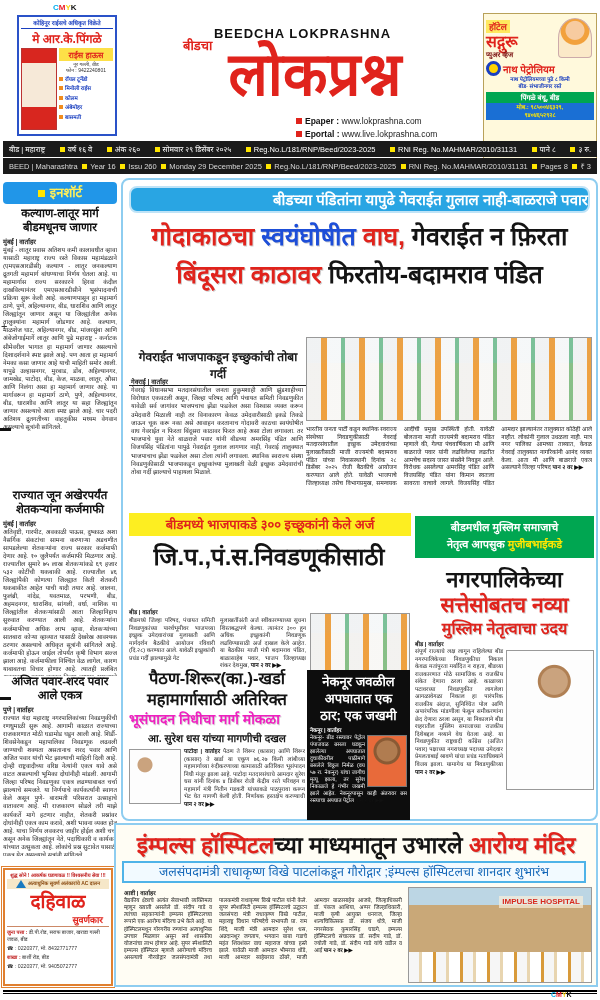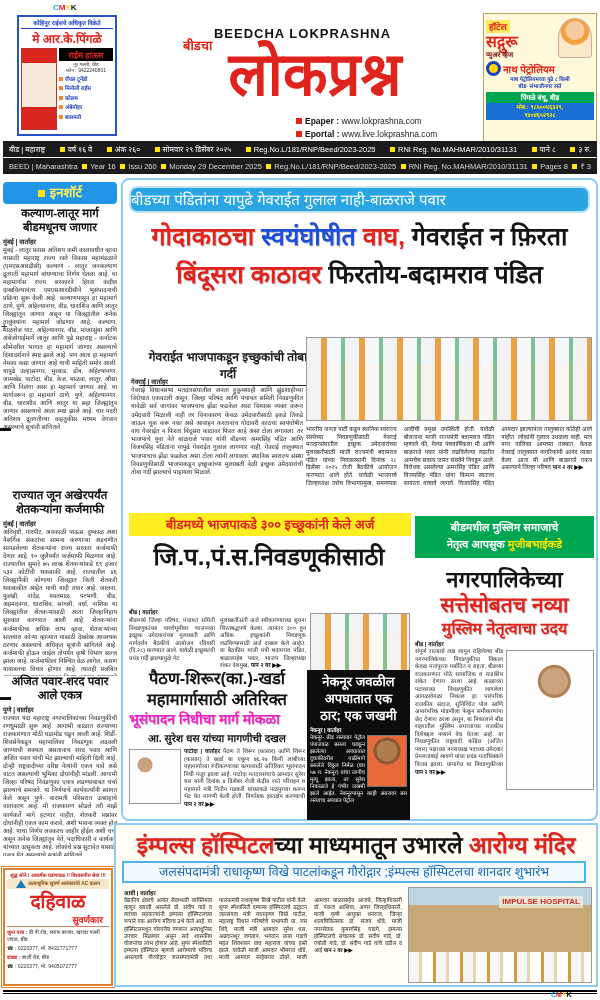--- a/index.html
+++ b/index.html
@@ -19,21 +19,21 @@
   #cmyk-bottom{left:551px;top:991px;font-size:7px;font-weight:bold;}
   .cmy-c{color:#00aeef}.cmy-m{color:#ec1c24}.cmy-y{color:#f7d117}.cmy-k{color:#111}
 
   
   #left-ad{left:17px;top:15px;width:100px;height:121px;border:2px solid #2a52c8;padding:2px;background:#fff;}
   #left-ad .hd{font-size:6px;font-weight:bold;color:#1a3fbf;text-align:center;border-bottom:1px solid #1a3fbf;padding-bottom:1px;}
   #left-ad .nm{font-size:12px;font-weight:bold;color:#e0231c;text-align:center;margin:1px 0;}
   #left-ad .row{display:flex;gap:2px;}
   #left-ad .bag{width:36px;height:82px;border:1px solid #b33;
      background:linear-gradient(180deg,#d8261f 0 18%,#f6e9d8 18% 72%,#d8261f 72%);}
-  #left-ad .shop{font-size:8px;font-weight:bold;color:#e0231c;background:#000000;text-align:center;padding:1px;}
+  #left-ad .shop{font-size:8px;font-weight:bold;color:#e0231c;background:#fde047;text-align:center;padding:1px;}
   #left-ad .sm{font-size:5px;color:#333;text-align:center;}
   #left-ad .it{font-size:5.5px;font-weight:bold;color:#1a3fbf;margin-top:1.5px;}
   #left-ad .it::before{content:"";display:inline-block;width:4px;height:4px;background:#f08c1e;margin-right:2px;}
 
   
   #beedcha{left:183px;top:36px;font-size:13px;color:#e0231c;font-weight:bold;}
   #mast-en{left:125px;top:26px;width:355px;text-align:center;font-size:13px;font-weight:bold;letter-spacing:1px;color:#111;}
   #mast-title{left:150px;top:34px;width:330px;text-align:center;font-size:58px;line-height:80px;font-weight:900;color:#e0231c;transform:scaleY(1.04);}
   .eline{left:296px;font-size:8.5px;color:#222;}
   .eline .sq{display:inline-block;width:6px;height:6px;background:#e0231c;margin-right:3px;}
@@ -80,27 +80,27 @@
   #gold-ad .tri{display:inline-block;width:0;height:0;border-left:5px solid transparent;border-right:5px solid transparent;
            border-bottom:8px solid #1a7ac0;vertical-align:middle;margin-right:2px;}
   #gold-ad .nm{font-size:19px;font-weight:900;color:#e0231c;line-height:22px;margin-top:2px;}
   #gold-ad .tg{font-size:9px;font-weight:bold;color:#e0231c;text-align:right;padding-right:6px;border-bottom:1px solid #c86;}
   #gold-ad .ad{font-size:5.2px;color:#333;text-align:left;margin-top:2px;line-height:1.35;}
   #gold-ad .ad b{color:#c02020;}
 
   
   #main-box{left:121px;top:178px;width:477px;height:643px;border:2px solid #8ecdf0;border-radius:8px;background:#fff;}
   #main-kicker{left:6px;top:6px;width:461px;height:27px;background:#29a5e3;border:2px solid #bfe3f7;border-radius:8px;
-       color:#fff;font-size:15px;font-weight:normal;text-align:left;line-height:24px;}
+       color:#fff;font-size:15px;font-weight:bold;text-align:right;line-height:24px;}
   .hl{width:100%;text-align:center;white-space:nowrap;font-weight:900;}
   #hl1{top:38px;font-size:25px;} #hl2{top:76px;font-size:25px;}
   .red{color:#e0231c;text-shadow:1px 1px 0 rgba(120,120,120,.35);}
   .blu{color:#1d4ed8;text-shadow:1px 1px 0 rgba(120,120,120,.35);}
   .blk{color:#141414;}
-  #main-sub{left:16px;top:168px;width:178px;font-size:12px;font-weight:bold;text-align:center;border-bottom:1.5px solid #222;padding-bottom:3px;}
+  #main-sub{left:6px;top:168px;width:178px;font-size:12px;font-weight:bold;text-align:center;border-bottom:1.5px solid #222;padding-bottom:3px;}
   #main-by{left:8px;top:197px;font-size:6.5px;font-weight:bold;}
   #main-body{left:8px;top:206px;width:172px;height:122px;font-size:6.2px;line-height:1.32;}
   .photo{background:linear-gradient(180deg,#cfe2ec 0%,#e6ddc8 35%,#f0e9da 60%,#cabfa6 100%);border:1px solid #999;position:absolute;}
   .crowd{background:
      repeating-linear-gradient(90deg,rgba(244,244,244,.9) 0 14px,rgba(240,150,40,.85) 14px 20px,rgba(250,250,250,.9) 20px 34px,rgba(40,160,70,.5) 34px 38px),
      linear-gradient(180deg,#cfe2ec 0 30%,#e8dfc9 30%);}
   #main-photo{left:183px;top:157px;width:286px;height:84px;}
   #main-cols{left:183px;top:246px;width:286px;height:84px;font-size:5.9px;line-height:1.3;column-count:3;column-gap:7px;}
   .cont{font-weight:bold;color:#111;}
 

